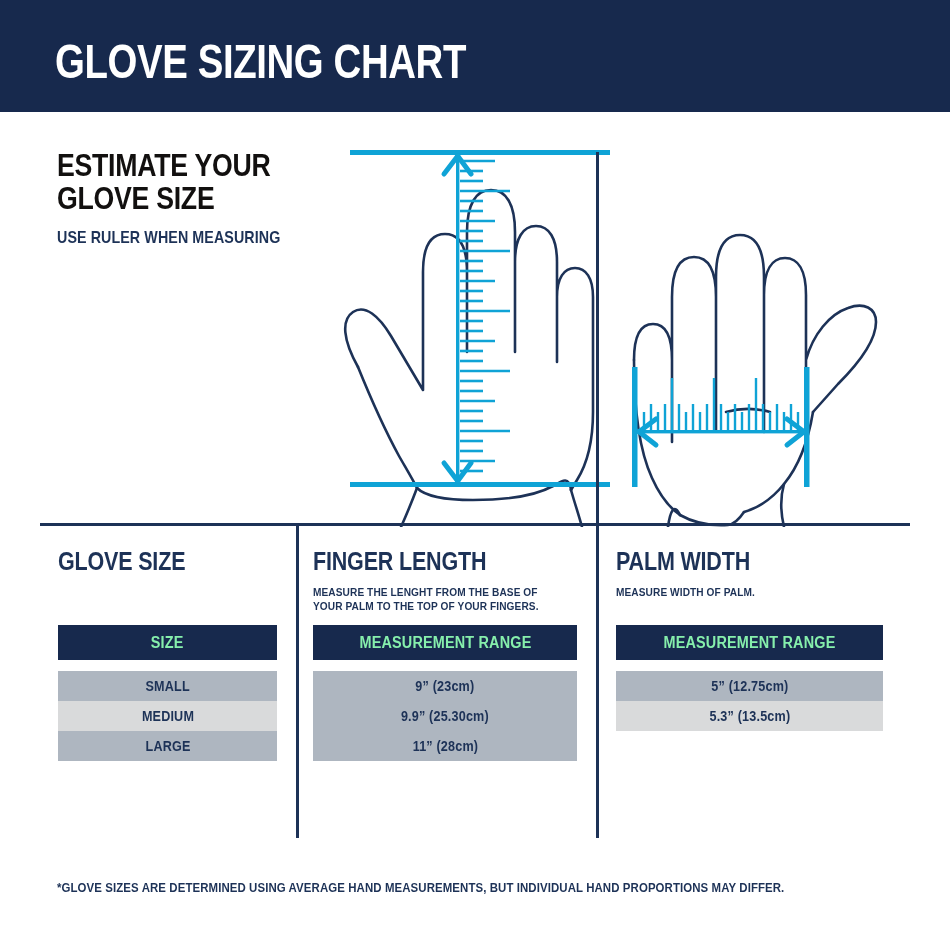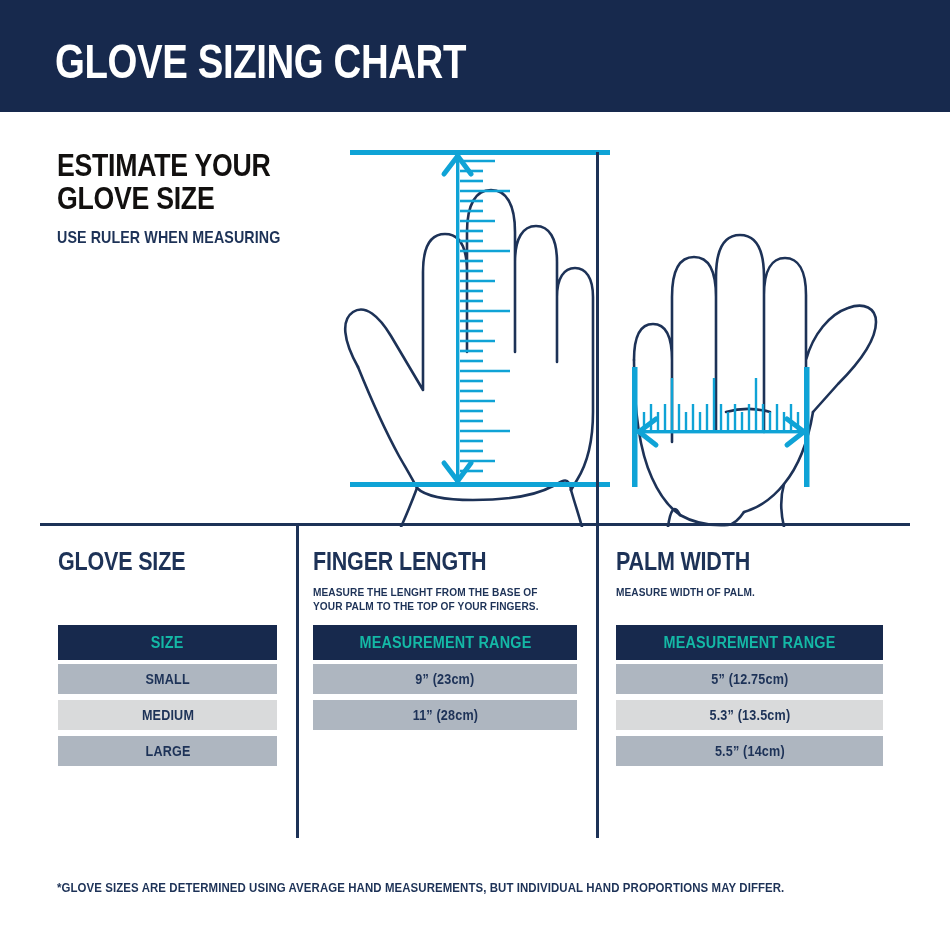--- a/index.html
+++ b/index.html
@@ -104,32 +104,31 @@
 
   
   .tbl { position:absolute; }
   #tbl-size  { left:58px;  top:625px; width:219px; }
   #tbl-fing  { left:313px; top:625px; width:264px; }
   #tbl-palm  { left:616px; top:625px; width:267px; }
 
   .cell {
     height:30px;
     display:flex; align-items:center; justify-content:center;
-    margin-bottom:6px;
     font-size:14px;
     font-weight:bold;
     letter-spacing:0.2px;
   }
   .cell span { transform:scaleX(0.90); transform-origin:center; white-space:nowrap; display:block; }
   .cell.head {
     height:35px;
     background:#17294d;
-    color:#14b8a6;
+    color:#86efac;
     font-size:16px;
-    margin-bottom:4px;
+    margin-bottom:11px;
   }
   .cell.dark  { background:#aeb6c0; color:#1d3257; }
   .cell.light { background:#d9dadb; color:#1d3257;text-align:right; }
 
   
   .footnote {
     position:absolute; left:57px; top:880px;
     color:#1d3257;
     font-size:13px;
     font-weight:bold;
@@ -337,34 +336,34 @@
   </div>
 
   <div class="tbl" id="tbl-fing">
     <div class="cell head">
         <span>MEASUREMENT RANGE</span>
       </div>
     <div class="cell dark">
         <span>9” (23cm)</span>
       </div>
     <div class="cell dark">
+        <span>9.9” (25.30cm)</span>
+      </div>
+    <div class="cell dark">
         <span>11” (28cm)</span>
       </div>
   </div>
 
   <div class="tbl" id="tbl-palm">
     <div class="cell head">
         <span>MEASUREMENT RANGE</span>
       </div>
     <div class="cell dark">
         <span>5” (12.75cm)</span>
       </div>
     <div class="cell light">
         <span>5.3” (13.5cm)</span>
       </div>
-    <div class="cell dark">
-        <span>5.5” (14cm)</span>
-      </div>
   </div>
 
   <div class="footnote">*GLOVE SIZES ARE DETERMINED USING AVERAGE HAND MEASUREMENTS, BUT INDIVIDUAL HAND PROPORTIONS MAY DIFFER.</div>
 
 </div>
 
 </body></html>

